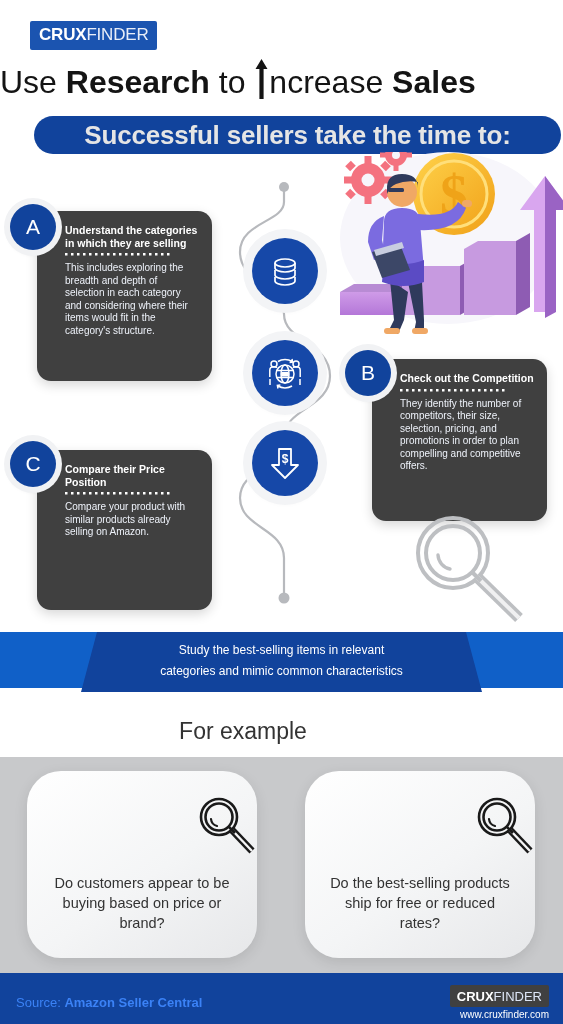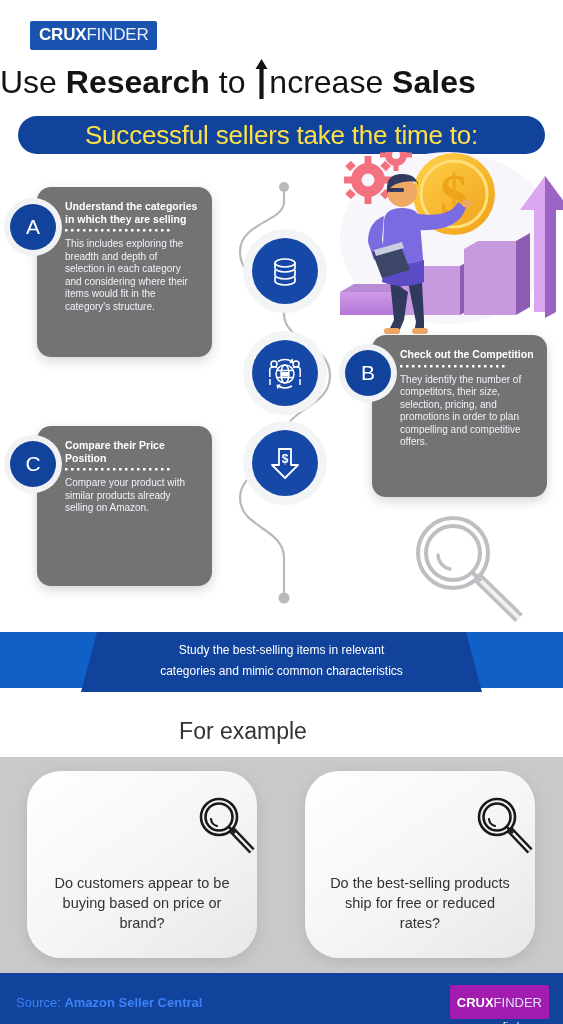--- a/index.html
+++ b/index.html
@@ -29,24 +29,24 @@
   }
   .headline .w-light { font-weight:500; }
   .headline .w-bold  { font-weight:bold; }
   .arrow-i {
     display:inline-block; width:13px; height:34px; position:relative;
     vertical-align:-6px; margin:0 1px;
   }
   .arrow-i svg { position:absolute; left:0; top:-6px; }
 
   .subpill {
-    position:absolute; left:18px; top:116px; width:527px; height:38px;
+    position:absolute; left:34px; top:116px; width:527px; height:38px;
     background:#11439c; border-radius:19px;
     display:flex; align-items:center; justify-content:center;
-    color:#fde047; font-size:26px; font-weight:normal; letter-spacing:-.2px;
+    color:#e5e5e5; font-size:26px; font-weight:bold; letter-spacing:-.2px;
   }
 
   
   .illus { position:absolute; left:330px; top:152px; width:233px; height:200px; }
 
   
   .connector { position:absolute; left:222px; top:180px; width:130px; height:430px; }
 
   
   .icon-node {
@@ -54,22 +54,22 @@
     background:#1648a8;
     display:flex; align-items:center; justify-content:center;
     box-shadow:0 0 0 9px #f3f4f6, 0 3px 9px rgba(0,0,0,.18);
   }
   #icon-1 { left:252px; top:238px; }
   #icon-2 { left:252px; top:340px; }
   #icon-3 { left:252px; top:430px; }
 
   
   .card {
-    position:absolute; background:#737373; border-radius:14px;
-    color:#fff; box-shadow:0 4px 12px rgba(0,0,0,.16);
+    position:absolute; background:#404040; border-radius:14px;
+    color:#fff; box-shadow:0 4px 12px rgba(0,0,0,.16);margin-top:24px;
   }
   #card-a { left:37px; top:187px;  width:175px; height:170px; }
   #card-b { left:372px; top:335px; width:175px; height:162px; }
   #card-c { left:37px; top:426px;  width:175px; height:160px; }
 
   .card .inner { padding:13px 13px 10px 28px; }
   .card .c-title {
     font-size:10.5px; font-weight:bold; line-height:12.5px; color:#ffffff;
   }
   .card .c-dots { margin:3px 0 5px 0; height:5px; display:block; }
@@ -130,21 +130,21 @@
   }
   .footer-src {
     position:absolute; left:16px; top:995px;
     color:#3b82f6; font-size:13px; font-weight:400;
   }
   .footer-src b { font-weight:bold; }
   .footer-logo {
     position:absolute; right:14px; top:985px;
     display:flex; flex-direction:column; align-items:flex-end;
   }
-  .footer-logo .fl-badge { background:#a21caf; padding:8px 7px; border-radius:2px; }
+  .footer-logo .fl-badge { background:#404040; padding:2px 7px; border-radius:2px; }
   .footer-logo .fl1 { color:#fff; font-weight:bold; font-size:13px; }
   .footer-logo .fl2 { color:#dde5f5; font-weight:400; font-size:13px; }
   .footer-logo .fl-url { color:#ffffff; font-size:10px; margin-top:2px; }
 </style>
 </head>
 <body>
 
 <div class="page">
 
   <div class="logo-badge">

